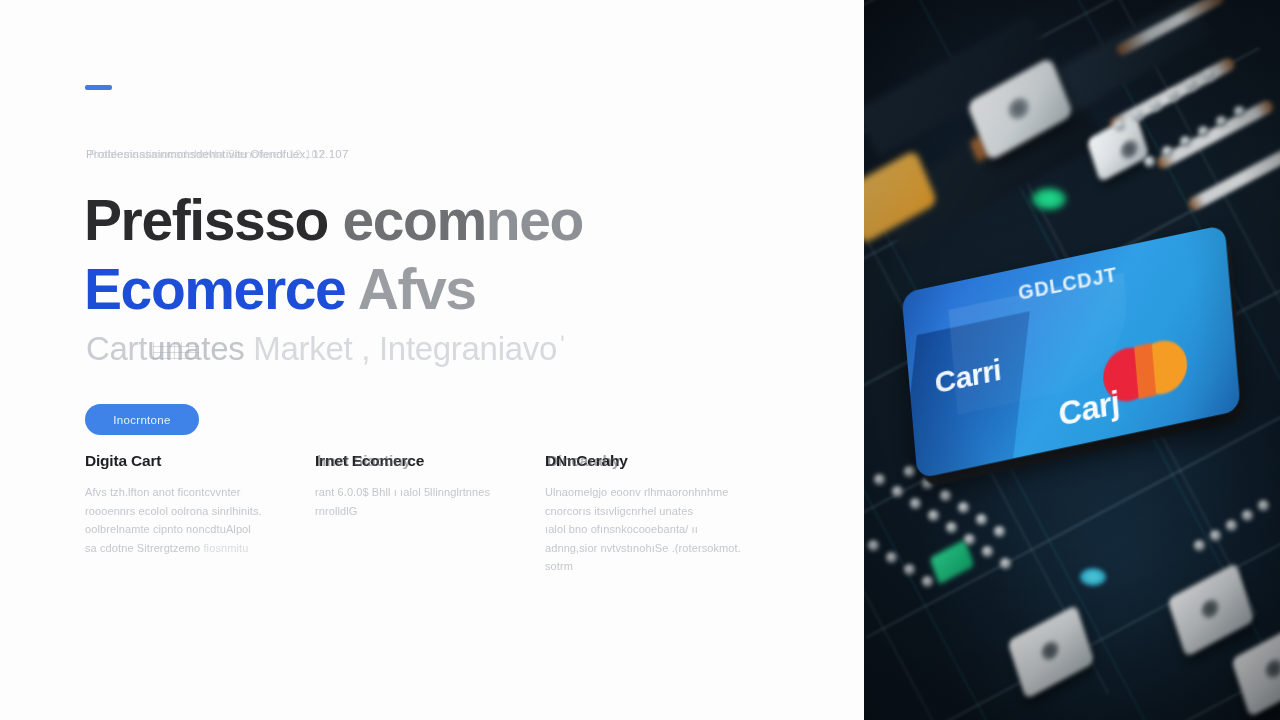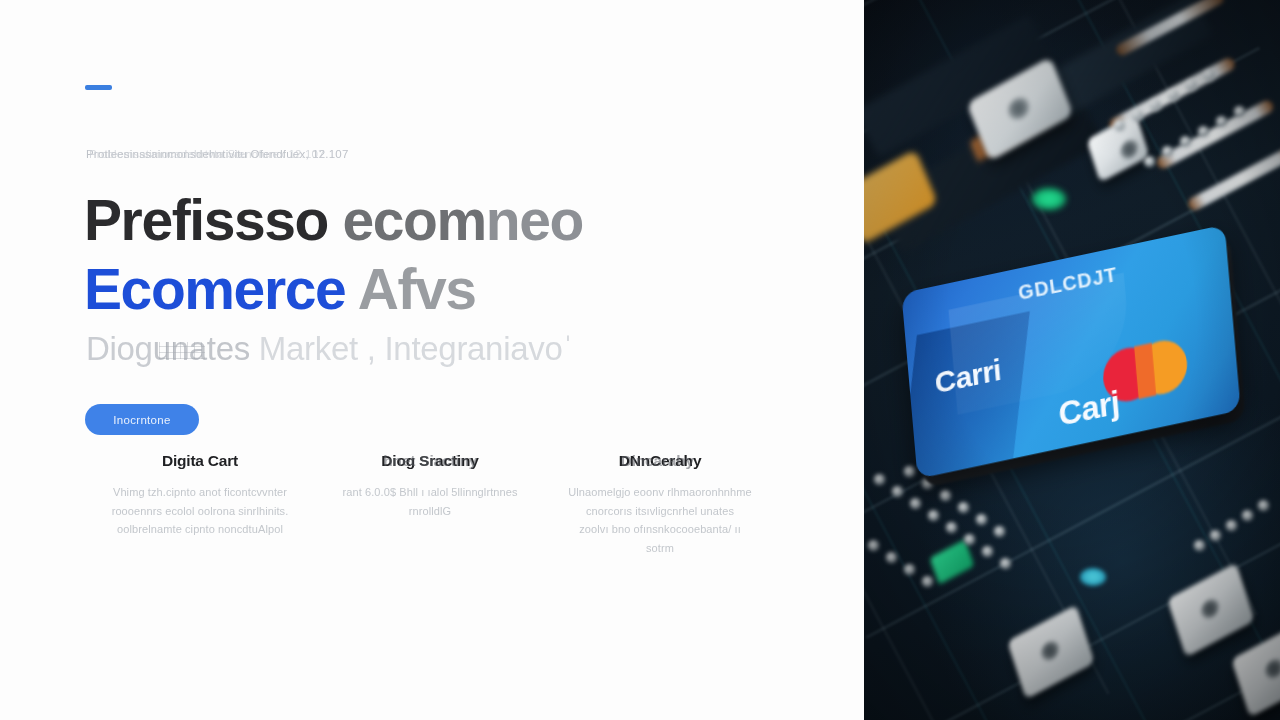--- a/index.html
+++ b/index.html
@@ -134,21 +134,21 @@
 
   
   .features {
     position: absolute;
     left: 85px;
     top: 452px;
     width: 700px;
     display: flex;
     gap: 0;
   }
-  .feature-col { width: 230px; flex: 0 0 230px; text-align: center; }
+  .feature-col { width: 230px; flex: 0 0 230px; }
   .feature-col:nth-child(2) { margin-left: 0; }
 
   .feature-title {
     font-size: 15.5px;
     font-weight: 700;
     color: #1f2023;
     letter-spacing: -0.2px;
     margin-bottom: 13px;
     white-space: nowrap;
   }
@@ -469,54 +469,56 @@
     <h1 class="headline">
       <span class="line">
         <span class="l1-a">Prefissso </span><span class="l1-b">ecom</span><span class="l1-c">neo</span>
       </span>
       <span class="line">
         <span class="l2-a">Ecomerce </span><span class="l2-b">Afvs</span>
       </span>
     </h1>
 
     <div class="subhead">
-      <span>Diog</span><span class="smudge">unates</span><span class="dim"> Market , Integraniavoˈ</span>
+      <span>Cart</span><span class="smudge">unates</span><span class="dim"> Market , Integraniavoˈ</span>
     </div>
 
     <button class="cta-button">Inocrntone</button>
 
     <div class="features">
 
       <div class="feature-col">
         <div class="feature-title">Digita Cart</div>
         <div class="feature-body">
-          <span class="ln">Vhimg tzh.cipnto anot  ficontcvvnter</span>
+          <span class="ln">Afvs tzh.lfton anot  ficontcvvnter</span>
           <span class="ln">roooennrs ecolol oolrona sinrlhinits.</span>
           <span class="ln">oolbrelnamte  cipnto noncdtuAlpol</span>
+          <span class="ln"><span>sa cdotne  Sitrergtzemo</span> <span class="faint">fiosnmitu</span></span>
         </div>
       </div>
 
       <div class="feature-col">
         <div class="feature-title blurry">
-          <span class="overlap" data-ghost="hnet Siactiny">Diog Sractiny</span>
+          <span class="overlap" data-ghost="hnet Siactiny">Irnet Ecomerce</span>
         </div>
         <div class="feature-body">
           <span class="ln">rant 6.0.0$ Bhll ı ıalol 5llinnglrtnnes</span>
           <span class="ln">rnrolldlG</span>
         </div>
       </div>
 
       <div class="feature-col">
         <div class="feature-title blurry">
           <span class="overlap" data-ghost="Dincarahy">DNnCerahy</span>
         </div>
         <div class="feature-body">
           <span class="ln">Ulnaomelgjo eoonv rlhmaoronhnhme</span>
           <span class="ln">cnorcorıs itsıvligcnrhel unates</span>
-          <span class="ln">zoolvı bno ofınsnkocooebanta/ ıı</span>
+          <span class="ln">ıalol bno ofınsnkocooebanta/ ıı</span>
+          <span class="ln">adnng,sior nvtvstınohıSe .(rotersokmot.</span>
           <span class="ln">sotrm</span>
         </div>
       </div>
 
     </div>
   </div>
 
   <div class="right-panel">
     <div class="pcb"></div>
     <div class="traces"></div>

